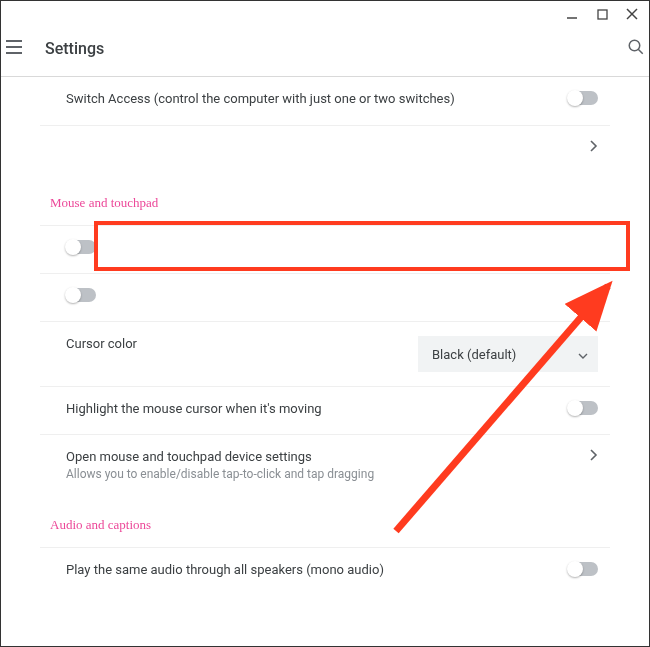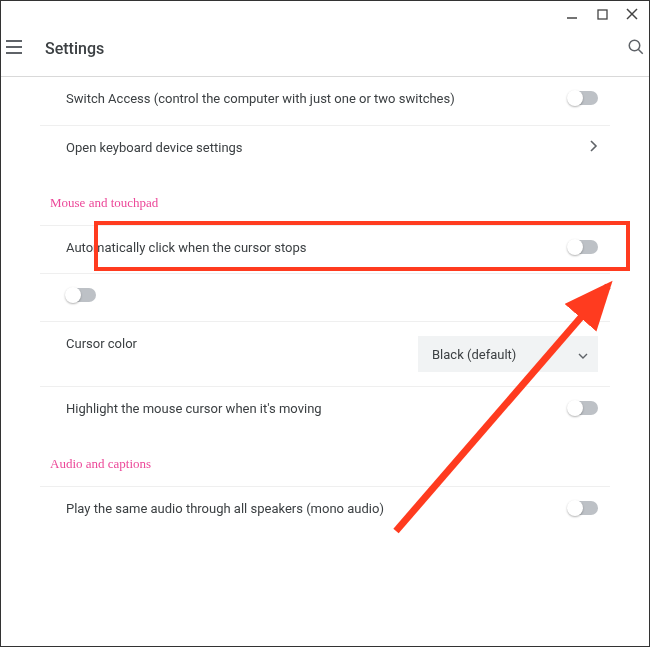--- a/index.html
+++ b/index.html
@@ -138,35 +138,31 @@
       </div>
       <div class="row-right">
         <div class="toggle">
             <div class="knob"></div>
           </div>
       </div>
     </div>
 
     <div class="row">
       <div class="row-text">
-        <div class="row-label">Open keyboard device settings</div>
       </div>
       <div class="row-right chevron">
         <svg width="8" height="12" viewBox="0 0 8 12">
             <path d="M1 1l5 5-5 5" fill="none" stroke="#5f6368" stroke-width="1.6"></path>
           </svg>
       </div>
     </div>
 
     <div class="section-title">Mouse and touchpad</div>
 
     <div class="row top-border-row">
-      <div class="row-text">
-        <div class="row-label">Automatically click when the cursor stops</div>
-      </div>
       <div class="row-right">
         <div class="toggle">
             <div class="knob"></div>
           </div>
       </div>
     </div>
 
     <div class="row">
       <div class="row-right">
         <div class="toggle">
@@ -195,20 +191,31 @@
       <div class="row-text">
         <div class="row-label">Highlight the mouse cursor when it's moving</div>
       </div>
       <div class="row-right">
         <div class="toggle">
             <div class="knob"></div>
           </div>
       </div>
     </div>
 
+    <div class="row">
+      <div class="row-text">
+        <div class="row-label">Open mouse and touchpad device settings</div>
+        <div class="row-sub">Allows you to enable/disable tap-to-click and tap dragging</div>
+      </div>
+      <div class="row-right chevron">
+        <svg width="8" height="12" viewBox="0 0 8 12">
+            <path d="M1 1l5 5-5 5" fill="none" stroke="#5f6368" stroke-width="1.6"></path>
+          </svg>
+      </div>
+    </div>
 
     <div class="section-title">Audio and captions</div>
 
 
     <div class="row">
       <div class="row-text">
         <div class="row-label">Play the same audio through all speakers (mono audio)</div>
       </div>
       <div class="row-right">
         <div class="toggle">

